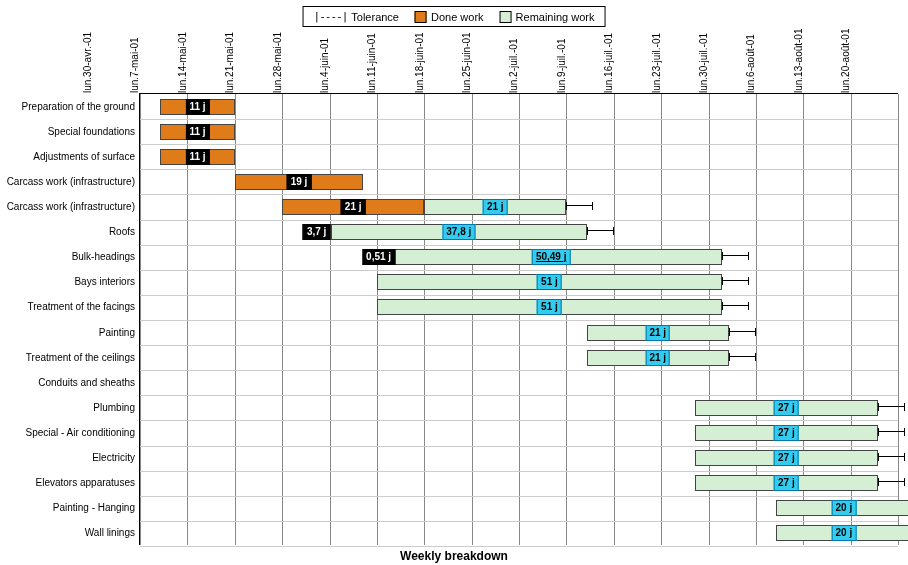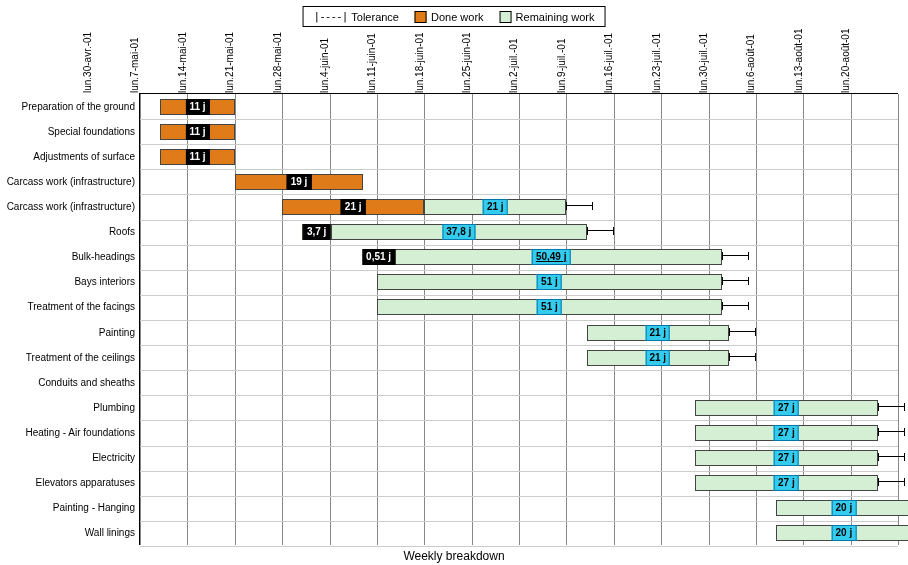--- a/index.html
+++ b/index.html
@@ -123,21 +123,21 @@
     content: ""; position: absolute; top: -4px; width: 0; height: 8px;
     border-left: 1px solid #000;
   }
   .tolerance::before { left: 0; }
   .tolerance::after { right: 0; }
   .x-title {
     position: absolute;
     bottom: 2px;
     left: 50%;
     transform: translateX(-50%);
-    font-weight: normal;
+    font-weight: bold;
     font-size: 12px;
   }
 </style>
 </head>
 <body>
 
 <div class="container">
 
   <div class="legend">
     <div class="legend-item">
@@ -182,21 +182,21 @@
         <div class="y-label" style="top: 87.8889px;">Carcass work (infrastructure)</div>
         <div class="y-label" style="top: 113px;">Carcass work (infrastructure)</div>
         <div class="y-label" style="top: 138.111px;">Roofs</div>
         <div class="y-label" style="top: 163.222px;">Bulk-headings</div>
         <div class="y-label" style="top: 188.333px;">Bays interiors</div>
         <div class="y-label" style="top: 213.444px;">Treatment of the facings</div>
         <div class="y-label" style="top: 238.556px;">Painting</div>
         <div class="y-label" style="top: 263.667px;">Treatment of the ceilings</div>
         <div class="y-label" style="top: 288.778px;">Conduits and sheaths</div>
         <div class="y-label" style="top: 313.889px;">Plumbing</div>
-        <div class="y-label" style="top: 339px;">Heating - Air foundations</div>
+        <div class="y-label" style="top: 339px;">Special - Air conditioning</div>
         <div class="y-label" style="top: 364.111px;">Electricity</div>
         <div class="y-label" style="top: 389.222px;">Elevators apparatuses</div>
         <div class="y-label" style="top: 414.333px;">Painting - Hanging</div>
         <div class="y-label" style="top: 439.444px;">Wall linings</div>
       </div>
     <div class="chart-area" id="chart-area">
         <div class="vline major" style="left: 0px;"></div>
         <div class="vline major" style="left: 47.375px;"></div>
         <div class="vline major" style="left: 94.75px;"></div>
         <div class="vline major" style="left: 142.125px;"></div>

